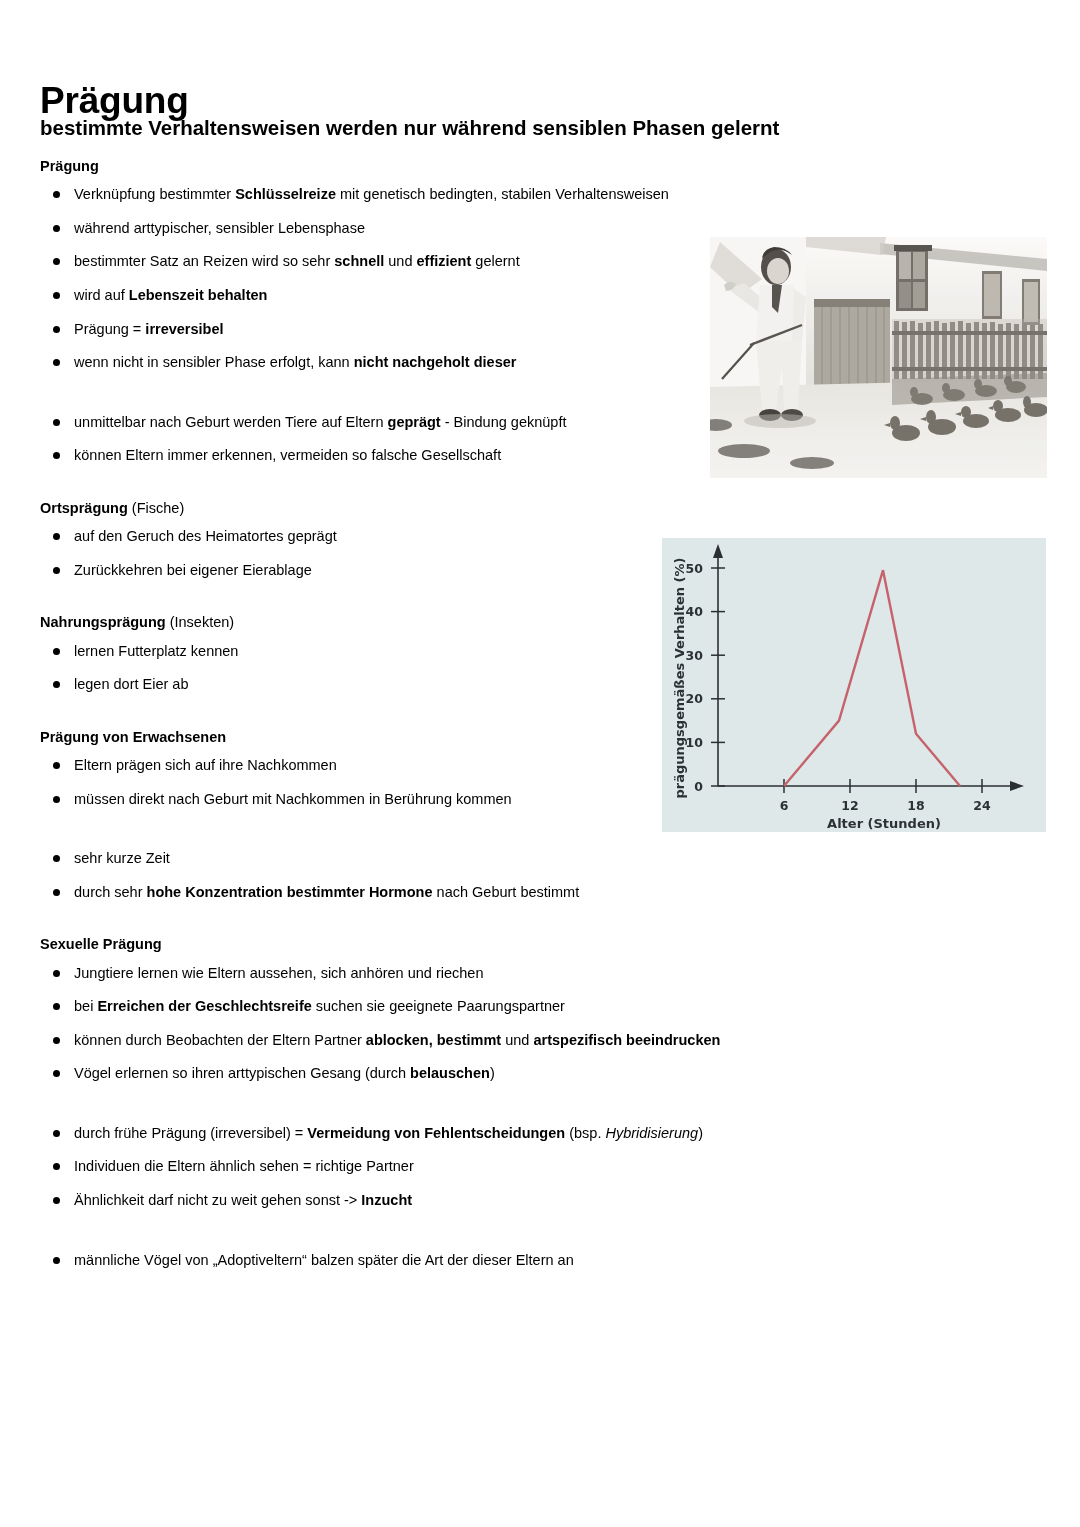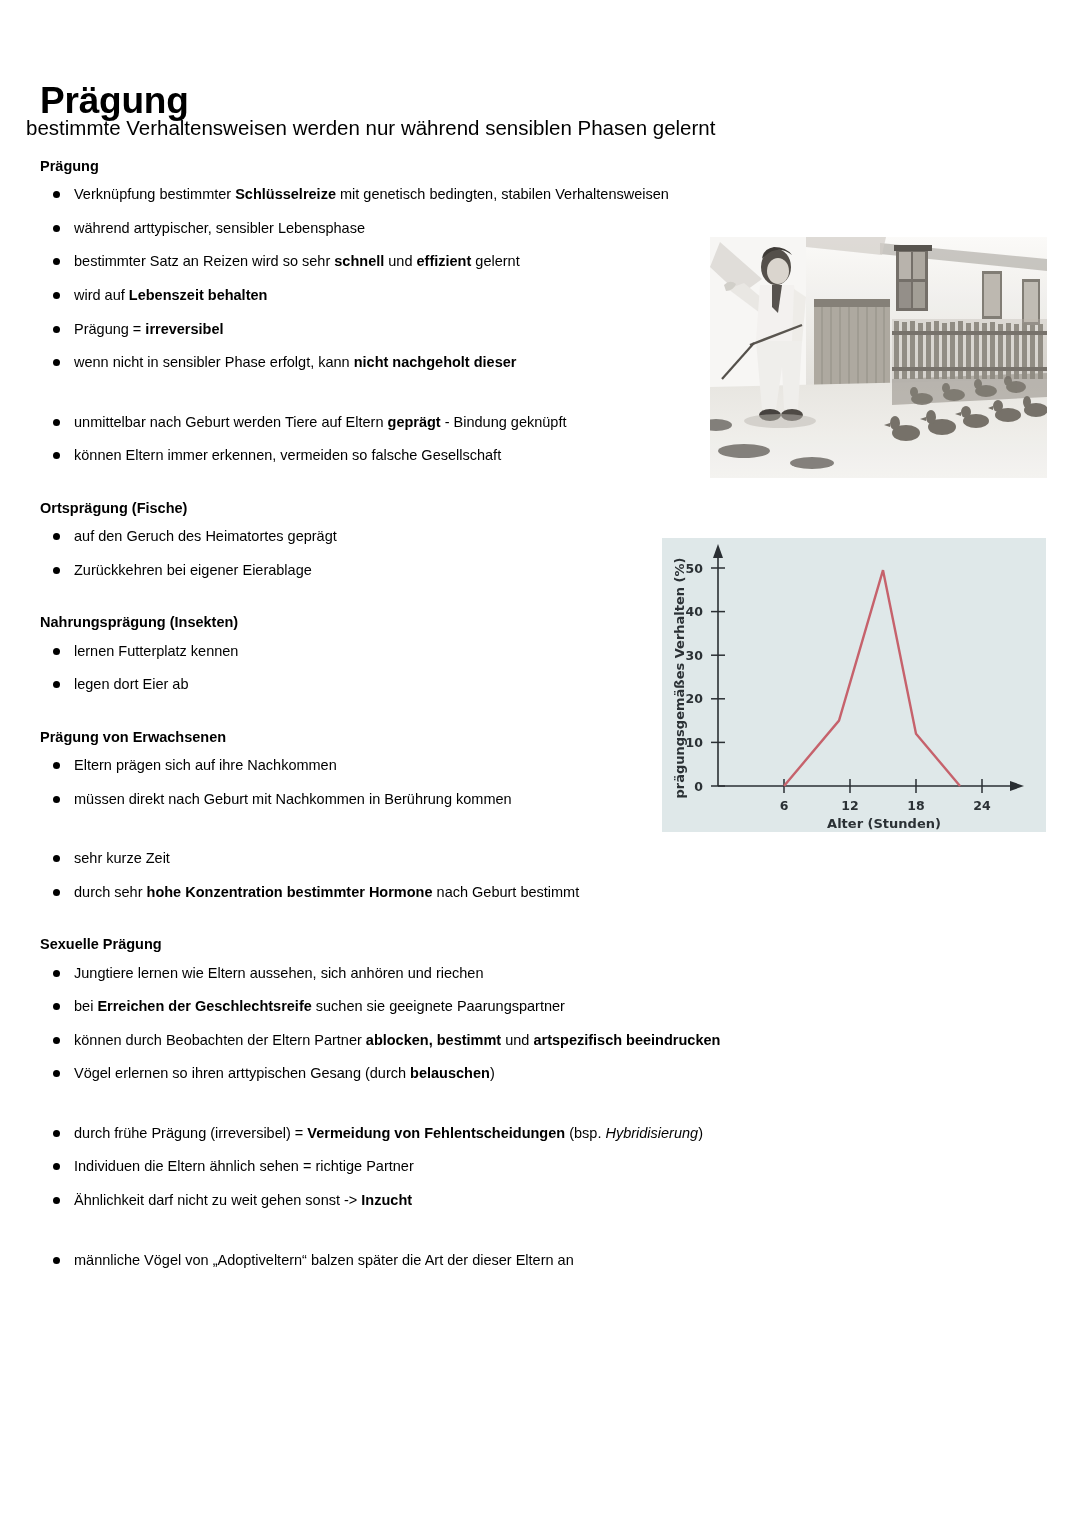--- a/index.html
+++ b/index.html
@@ -29,44 +29,44 @@
     position: absolute;
     left: 40px;
     top: 57px;
     font-size: 37px;
     font-weight: bold;
     letter-spacing: -0.2px;
     line-height: 1.05;
   }
   .doc-subtitle {
     position: absolute;
-    left: 26px;
+    left: 40px;
     top: 99px;
     font-size: 20.5px;
-    font-weight: normal;
+    font-weight: bold;
     line-height: 1.15;
   }
 
   
   .content {
     position: absolute;
     left: 40px;
     top: 158px;
     width: 660px;
   }
 
   .section-heading {
     font-size: 14.5px;
     font-weight: bold;
     line-height: 1.2;
     margin: 0 0 10px 0;
     white-space: nowrap;
   }
   .section-heading .normal {
-    font-weight: bold;
+    font-weight: normal;
   }
 
   ul.bullets {
     list-style: none;
     margin: 6px;
     padding: 0;
   }
   ul.bullets > li {
     position: relative;
     padding-left: 28px;

